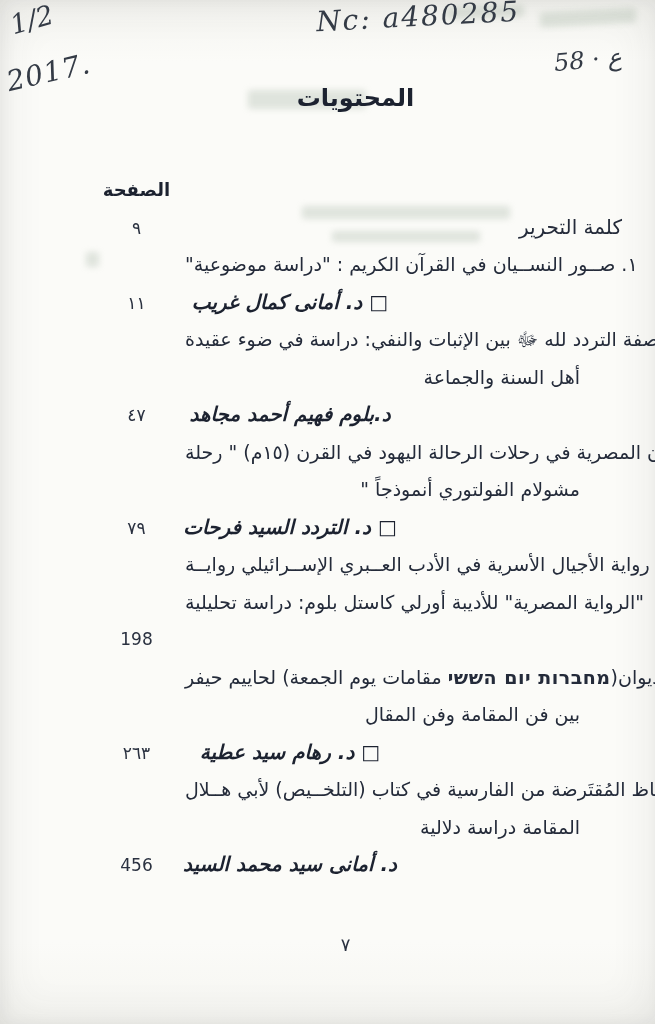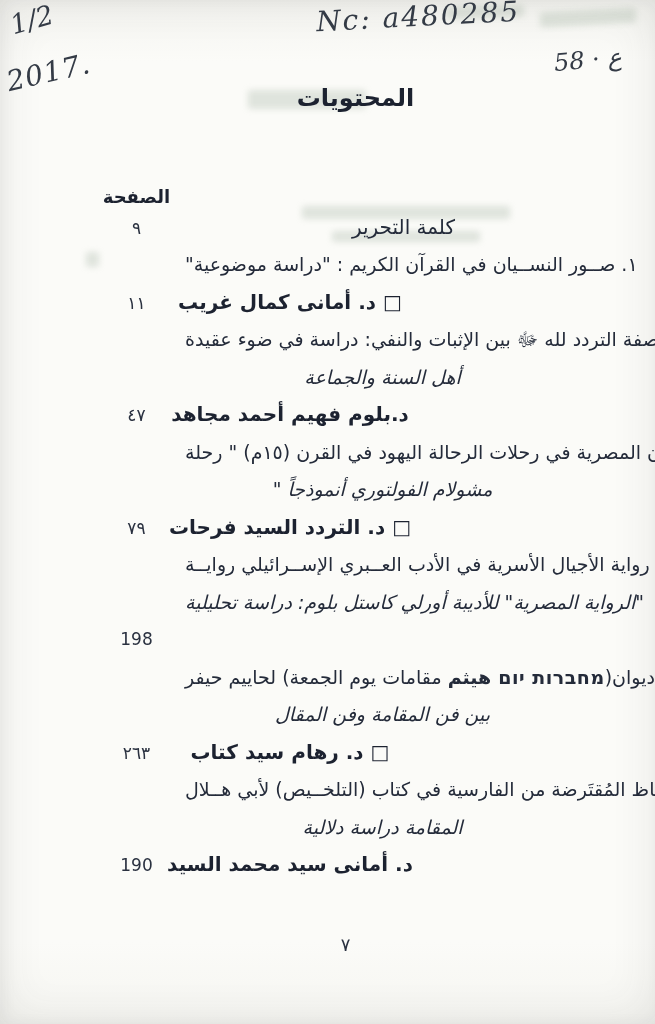--- a/index.html
+++ b/index.html
@@ -15,26 +15,26 @@
   .hw-tl2{top:56px;left:6px;font-size:28px;transform:rotate(-13deg);letter-spacing:1px;}
   .hw-tc{top:0px;left:316px;font-size:28px;transform:rotate(-3deg);letter-spacing:2px;}
   .hw-tr{top:46px;left:554px;font-size:24px;transform:rotate(-5deg);direction:ltr;}
   
   .title{position:absolute;top:84px;left:0;right:0;margin:0;text-align:center;
     font-size:24px;font-weight:bold;transform:translateX(28px);color:#1c2230;}
   
   .toc{position:absolute;top:171px;left:88px;right:33px;}
   .row{display:flex;align-items:baseline;height:37.5px;line-height:37.5px;}
   .pg{flex:0 0 97px;text-align:center;font-size:17px;color:#2a3140;}
-  .hdr{font-weight:bold;font-size:18px;color:#1c2230;margin-top:7px;}
-  .cnt{flex:1;direction:rtl;text-align:center;font-size:19px;white-space:nowrap;overflow:visible;}
-  .cnt.indent{padding-right:42px;font-style:italic;}
+  .hdr{font-weight:bold;font-size:18px;color:#1c2230;}
+  .cnt{flex:1;direction:rtl;text-align:right;font-size:19px;white-space:nowrap;overflow:visible;}
+  .cnt.indent{padding-right:42px;}
   .ed{font-size:20px;}
   .author-box{flex:0 0 258px;margin-left:-24px;text-align:center;direction:rtl;
-    font-weight:bold;font-size:20px;white-space:nowrap;color:#1c2230;}
+    font-weight:bold;font-size:20px;white-space:nowrap;color:#1c2230;font-style:italic;}
   .heb{font-weight:bold;letter-spacing:.5px;}
   
   .folio{position:absolute;top:934px;left:0;right:0;text-align:center;
     font-size:18px;transform:translateX(18px);color:#2a3140;}
   
   .bleed{position:absolute;background:rgba(150,168,150,.28);filter:blur(3px);border-radius:3px;pointer-events:none;}
   .b0{top:6px;left:446px;width:78px;height:12px;transform:rotate(-2deg);}
   .b1{top:10px;left:540px;width:96px;height:15px;transform:rotate(-3deg);}
   .b2{top:90px;left:248px;width:118px;height:19px;}
   .b3{top:206px;left:302px;width:208px;height:13px;}
@@ -108,39 +108,39 @@
         </div>
         <div class="row">
           <div class="pg"></div>
           <div class="cnt indent"><span>"الرواية المصرية" للأديبة أورلي كاستل بلوم:  دراسة تحليلية</span></div>
         </div>
         <div class="row">
           <div class="pg">198</div>
         </div>
         <div class="row">
           <div class="pg"></div>
-          <div class="cnt"><span>٥. ديوان(</span><span class="heb">מחברות יום هيثم</span><span> مقامات يوم الجمعة) لحاييم حيفر</span></div>
+          <div class="cnt"><span>٥. ديوان(</span><span class="heb">מחברות יום הששי</span><span> مقامات يوم الجمعة) لحاييم حيفر</span></div>
         </div>
         <div class="row">
           <div class="pg"></div>
           <div class="cnt indent"><span>بين فن المقامة وفن المقال</span></div>
         </div>
         <div class="row">
           <div class="pg">٢٦٣</div>
-          <div class="author-box">□ د. رهام سيد كتاب</div>
+          <div class="author-box">□ د. رهام سيد عطية</div>
         </div>
         <div class="row">
           <div class="pg"></div>
           <div class="cnt"><span>٦.الألفاظ المُقتَرضة من الفارسية في كتاب (التلخــيص) لأبي هــلال</span></div>
         </div>
         <div class="row">
           <div class="pg"></div>
           <div class="cnt indent"><span>المقامة دراسة دلالية</span></div>
         </div>
         <div class="row">
-          <div class="pg">190</div>
+          <div class="pg">456</div>
           <div class="author-box">د. أمانى سيد محمد السيد</div>
         </div>
       </div>
   </div>
 
   <div class="folio">٧</div>
 </div>
 
 </body></html>

